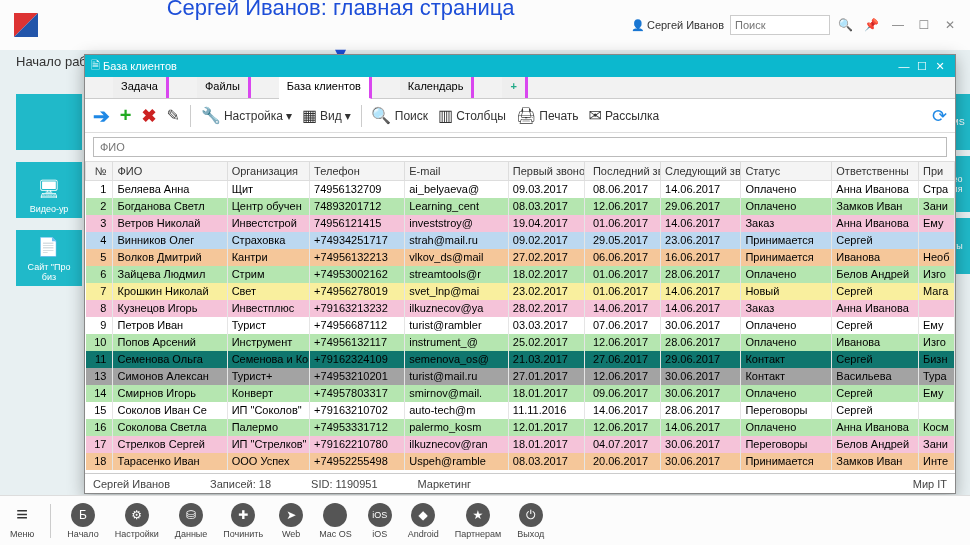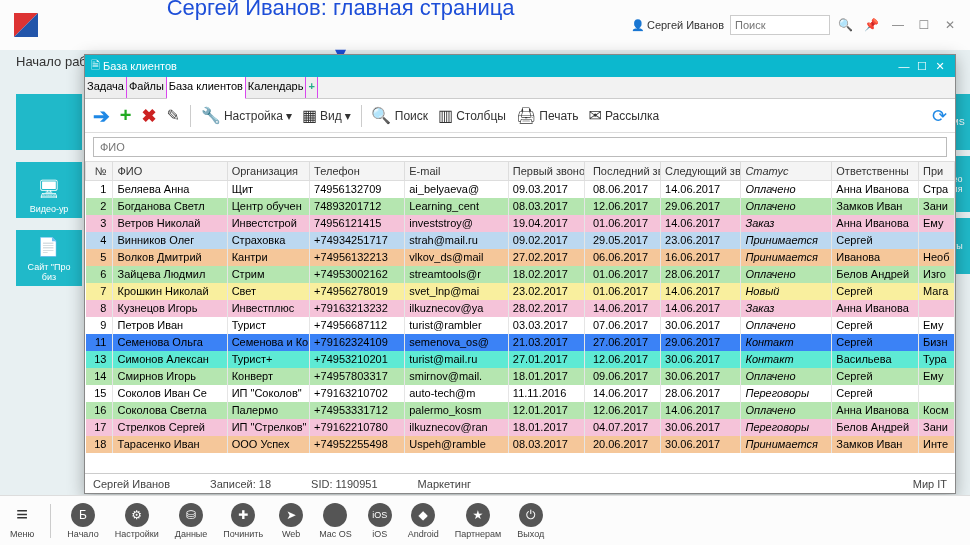--- a/index.html
+++ b/index.html
@@ -23,21 +23,21 @@
 
 .right-tiles { position: absolute; right: 0; top: 94px; display: flex; flex-direction: column; gap: 6px; }
 .rtile { width: 30px; height: 56px; background: #20b9c9; color:#fff; font-size:9px; display:flex; align-items:center; justify-content:center; writing-mode: horizontal-tb; text-align:center;}
 
 .modal { position: absolute; left: 84px; top: 54px; width: 872px; background: #fff; border: 1px solid #888; box-shadow: 0 4px 16px rgba(0,0,0,0.3); }
 .modal-titlebar { height: 22px; background: #0cb8ce; color: #fff; display: flex; align-items: center; padding: 0 6px; font-size: 11px; }
 .modal-titlebar .spacer { flex: 1; }
 .modal-titlebar .wbtn { width: 18px; text-align: center; cursor: pointer; }
 
 .modal-tabs { height: 22px; background: #f2f2f2; border-bottom: 1px solid #ccc; display: flex; font-size: 11px; }
-.mtab { padding: 3px 2px; border-right: 1px solid #d946ef; background: #eee; cursor: pointer; }
+.mtab { padding: 3px 8px; border-right: 3px solid #d946ef; background: #eee; cursor: pointer; margin-left: 28px; }
 .mtab.active { background: #fff; border-bottom: 1px solid #fff; margin-bottom: -1px; }
 .mtab.plus { background: #eee; color: #2a8; font-weight: bold; }
 
 .toolbar { height: 34px; display: flex; align-items: center; gap: 10px; padding: 0 8px; font-size: 12px; color: #333; border-bottom: 1px solid #ddd; }
 .tbtn { display: flex; align-items: center; gap: 3px; cursor: pointer; }
 .tbtn .ico { font-size: 16px; }
 .arrow-blue { color: #1e88e5; font-size:20px; font-weight:bold;}
 .plus-green { color: #2a2; font-size:20px; font-weight:bold;}
 .x-red { color: #c22; font-size:18px; font-weight:bold;}
 .pencil { color: #444; font-size:16px;}
@@ -53,32 +53,32 @@
 th { background: #f4f4f4; border: 1px solid #ddd; padding: 3px 4px; text-align: left; font-weight: normal; color: #333; font-size:11px; white-space:nowrap; overflow:hidden;}
 td { border-right: 1px solid #e5e5e5; padding: 2px 4px; white-space: nowrap; overflow: hidden; text-overflow: clip; height: 16px;}
 tbody tr { height: 17px; }
 
 .c-white { background: #ffffff; }
 .c-green { background: #b5e6b0; }
 .c-pink  { background: #f5c3d9; }
 .c-blue  { background: #bcd8f0; }
 .c-orange{ background: #f5c79a; }
 .c-yellow{ background: #f9ef9e; }
-.c-lav   { background: #3b82f6; }
-.c-teal  { background: #5eead4; }
+.c-lav   { background: #0f766e; }
+.c-teal  { background: #a3a3a3; }
 
 .col-n { width: 26px; text-align:right; padding-right:6px;}
 .col-fio { width: 108px; }
 .col-org { width: 78px; }
 .col-tel { width: 90px; }
 .col-em  { width: 98px; }
 .col-d1  { width: 72px; }
 .col-d2  { width: 72px; padding-left: 8px; }
 .col-d3  { width: 76px; }
-.col-st  { width: 86px; font-style: italic; }
+.col-st  { width: 86px; }
 .col-resp{ width: 82px; }
 .col-pr  { width: 34px; }
 
 .statusbar { height: 20px; border-top: 1px solid #ccc; display: flex; align-items:center; font-size: 11px; color:#444; padding: 0 8px; gap: 40px;}
 .statusbar .grow { flex:1; }
 
 .bottom-bar { position: absolute; left: 0; bottom: 0; width: 970px; height: 50px; background: #fcfcfc; border-top: 1px solid #ddd; display: flex; align-items: center; padding: 0 10px; gap: 16px; }
 .bottom-item { display: flex; flex-direction: column; align-items: center; font-size: 9px; color: #444; cursor:pointer;}
 .bottom-item .bi-ico { width: 24px; height: 24px; border-radius: 50%; background: #555; color:#fff; display:flex; align-items:center; justify-content:center; font-size:12px; margin-bottom:2px;}
 .bottom-item.menu .bi-ico { background: transparent; color:#333; font-size:20px;}
@@ -318,20 +318,33 @@
             <td class="col-org">Турист</td>
             <td class="col-tel">+74956687112</td>
             <td class="col-em">turist@rambler</td>
             <td class="col-d1">03.03.2017</td>
             <td class="col-d2">07.06.2017</td>
             <td class="col-d3">30.06.2017</td>
             <td class="col-st">Оплачено</td>
             <td class="col-resp">Сергей</td>
             <td class="col-pr">Ему</td>
           </tr>
+          <tr class="c-green">
+            <td class="col-n">10</td>
+            <td class="col-fio">Попов Арсений</td>
+            <td class="col-org">Инструмент</td>
+            <td class="col-tel">+74956132117</td>
+            <td class="col-em">instrument_@</td>
+            <td class="col-d1">25.02.2017</td>
+            <td class="col-d2">12.06.2017</td>
+            <td class="col-d3">28.06.2017</td>
+            <td class="col-st">Оплачено</td>
+            <td class="col-resp">Иванова</td>
+            <td class="col-pr">Изго</td>
+          </tr>
           <tr class="c-lav">
             <td class="col-n">11</td>
             <td class="col-fio">Семенова Ольга</td>
             <td class="col-org">Семенова и Ко</td>
             <td class="col-tel">+79162324109</td>
             <td class="col-em">semenova_os@</td>
             <td class="col-d1">21.03.2017</td>
             <td class="col-d2">27.06.2017</td>
             <td class="col-d3">29.06.2017</td>
             <td class="col-st">Контакт</td>

